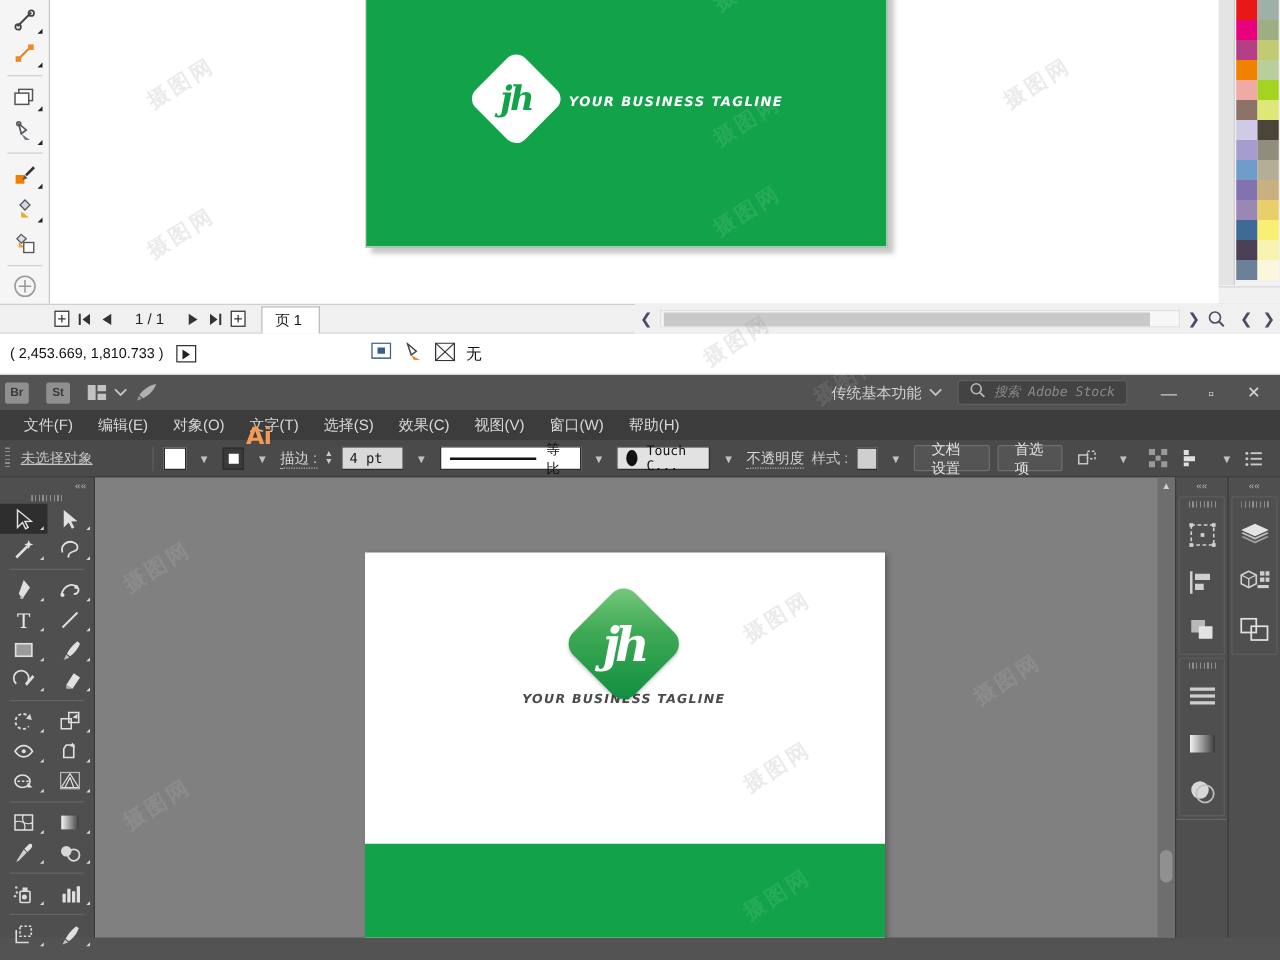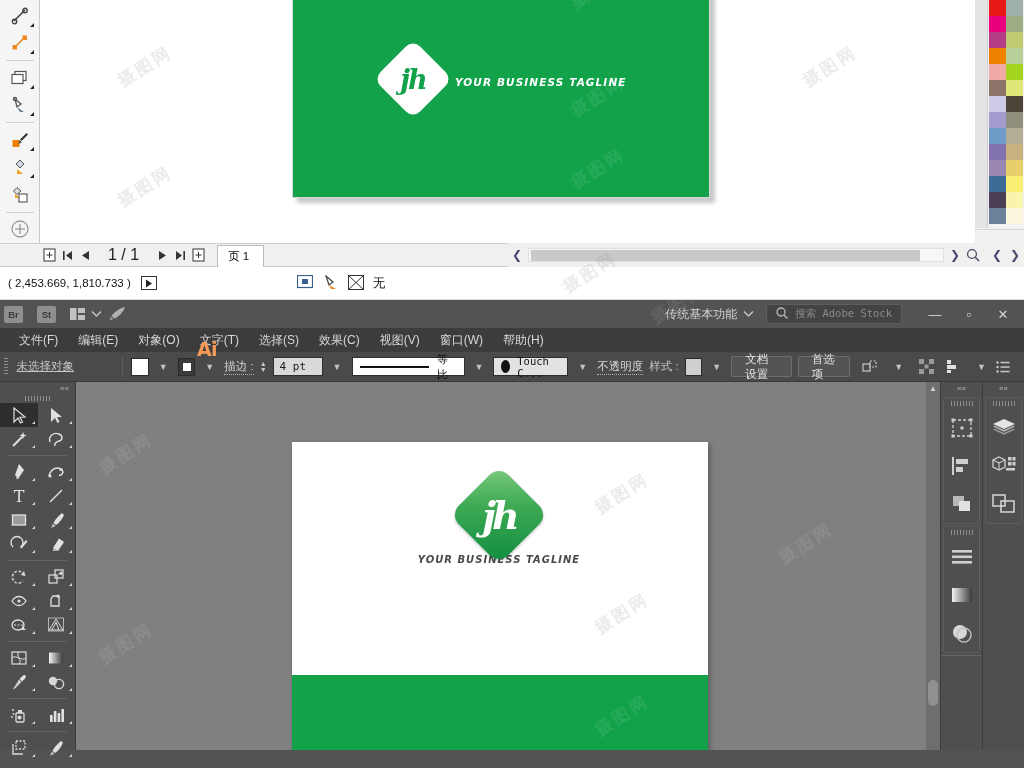--- a/index.html
+++ b/index.html
@@ -69,21 +69,21 @@
   .swatch { width:17px; height:16px; display:block; }
   #corel-palette .pal-btm { position:absolute; left:0; bottom:0; width:49px; height:14px; background:#f1f1f1; border-top:1px solid #d6d6d6; }
 
   
   #corel-pagebar {
     position:absolute; left:0; top:243px; width:1024px; height:24px;
     background:#f0f0f0; border-top:1px solid #cfcfcf; border-bottom:1px solid #cfcfcf;
     display:flex; align-items:center;
   }
   .pb-btn { width:18px; height:20px; display:flex; align-items:center; justify-content:center; color:#3a3a3a; }
-  .pb-count { font-size:16px; color:#222; padding:0 14px; }
+  .pb-count { font-size:12px; color:#222; padding:0 14px; }
   .pb-tab {
     height:22px; margin-left:10px; padding:0 14px 0 10px;
     background:#ffffff; border:1px solid #bcbcbc; border-bottom:none;
     display:flex; align-items:center; font-size:11.5px; color:#111;
     position:relative; top:1px;
   }
   .pb-grip { width:6px; height:14px; margin-left:auto; opacity:.55;
     background:repeating-linear-gradient(to bottom,#777 0 1px,transparent 1px 3px); }
 
   
@@ -117,21 +117,21 @@
     width:19px; height:17px; background:#8f8f8f; color:#3b3b3b;
     font-size:9.5px; font-weight:700; display:flex; align-items:center; justify-content:center;
     border-radius:2px; margin-right:14px;
   }
   .ai-ico { display:flex; align-items:center; justify-content:center; color:#b4b4b4; margin-right:6px; }
   #ai-ws { margin-left:auto; display:flex; align-items:center; gap:6px; color:#d2d2d2; font-size:12px; }
   #ai-search {
     display:flex; align-items:center; gap:6px; background:#434343; border:1px solid #5e5e5e;
     border-radius:3px; height:20px; padding:0 9px; margin-left:12px;
   }
-  #ai-search .ph { font-family:"DejaVu Sans Mono", monospace; font-size:10.5px; color:#8a8a8a; }
+  #ai-search .ph { font-family:"DejaVu Sans Mono", monospace; font-size:10.5px; color:#8a8a8a;font-style:italic; }
   #ai-winbtns { display:flex; align-items:center; margin-left:16px; }
   .wbtn { width:34px; height:26px; display:flex; align-items:center; justify-content:center; color:#d6d6d6; font-size:13px; }
 
   #ai-menubar {
     height:24px; background:#3c3c3c; display:flex; align-items:center;
     padding-left:10px; gap:2px;
   }
   .ai-menu { font-size:12px; color:#d8d8d8; padding:0 9px; }
 
   #ai-controlbar {

